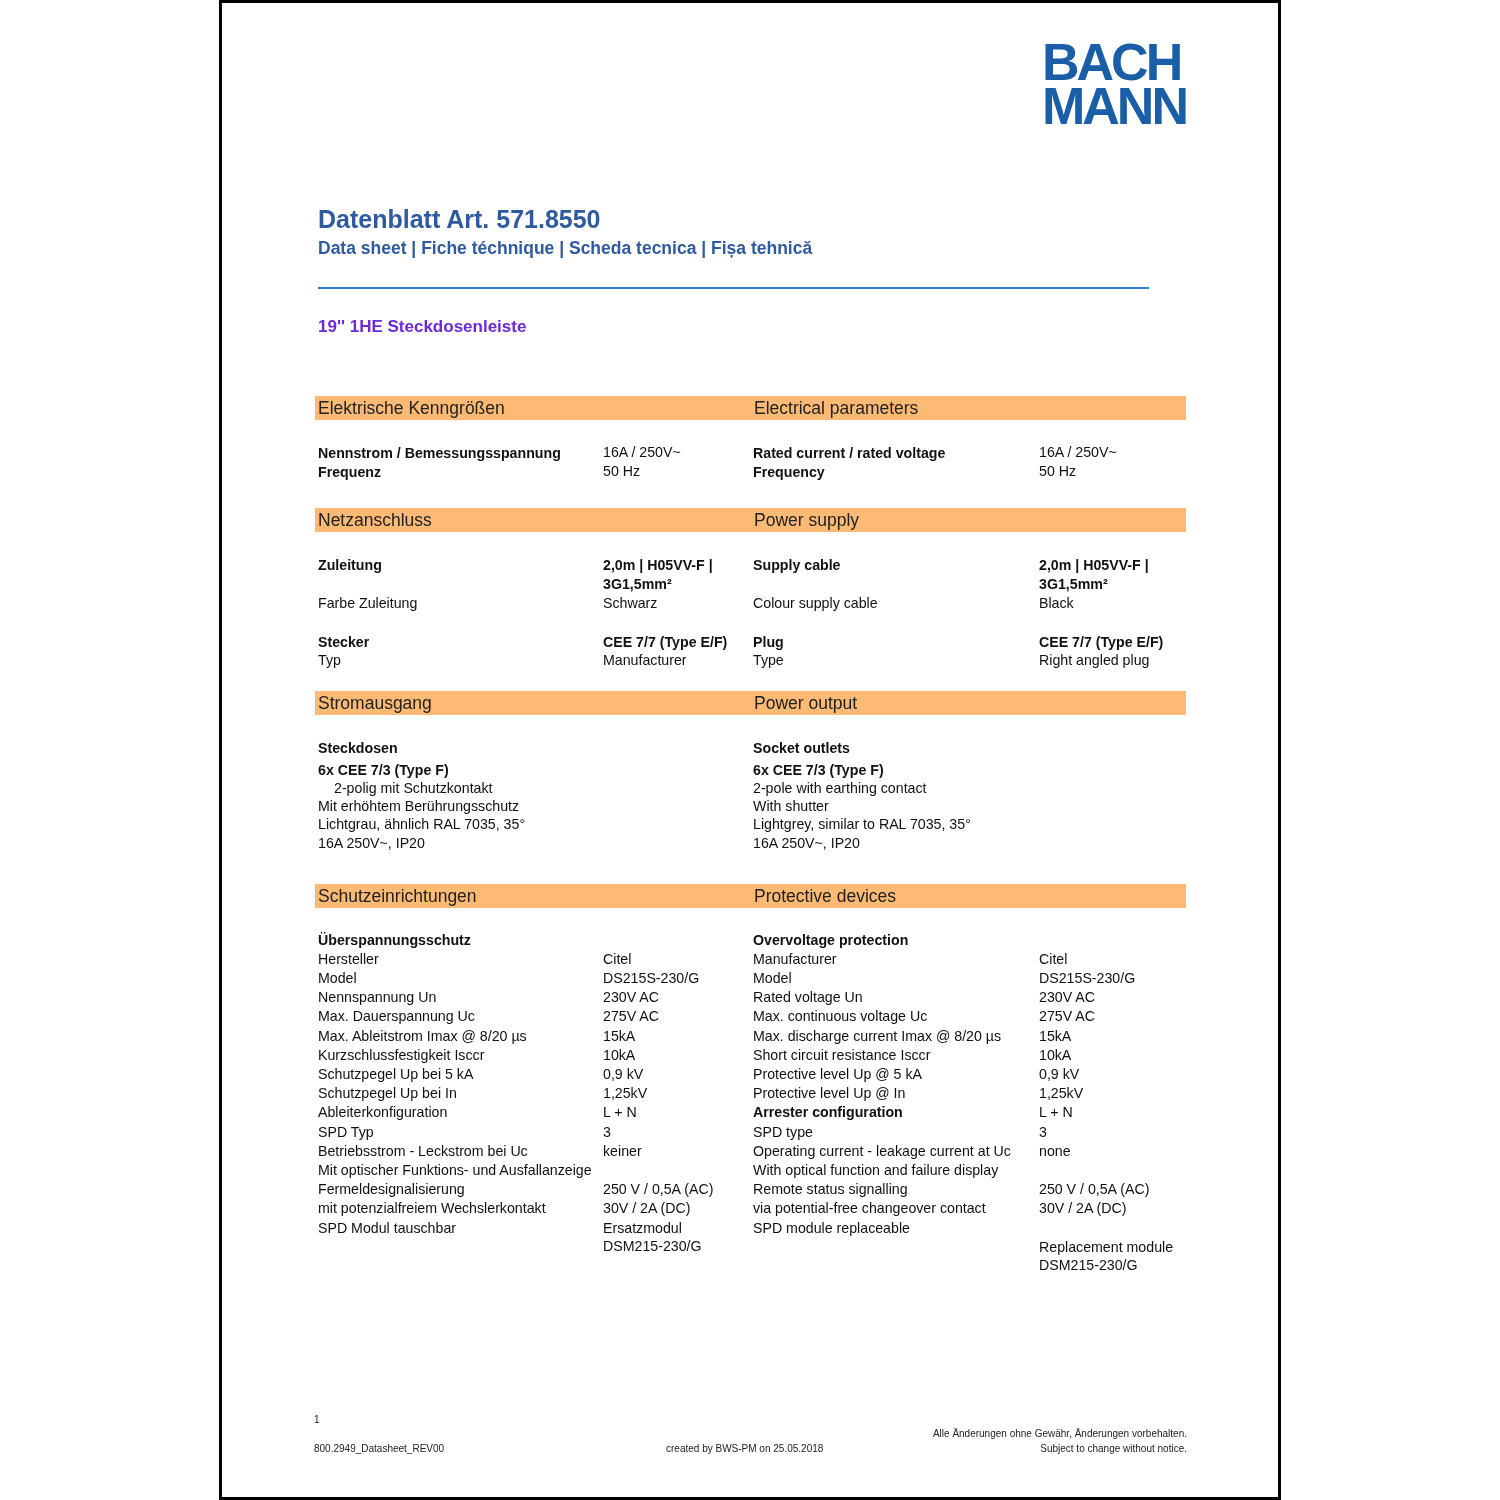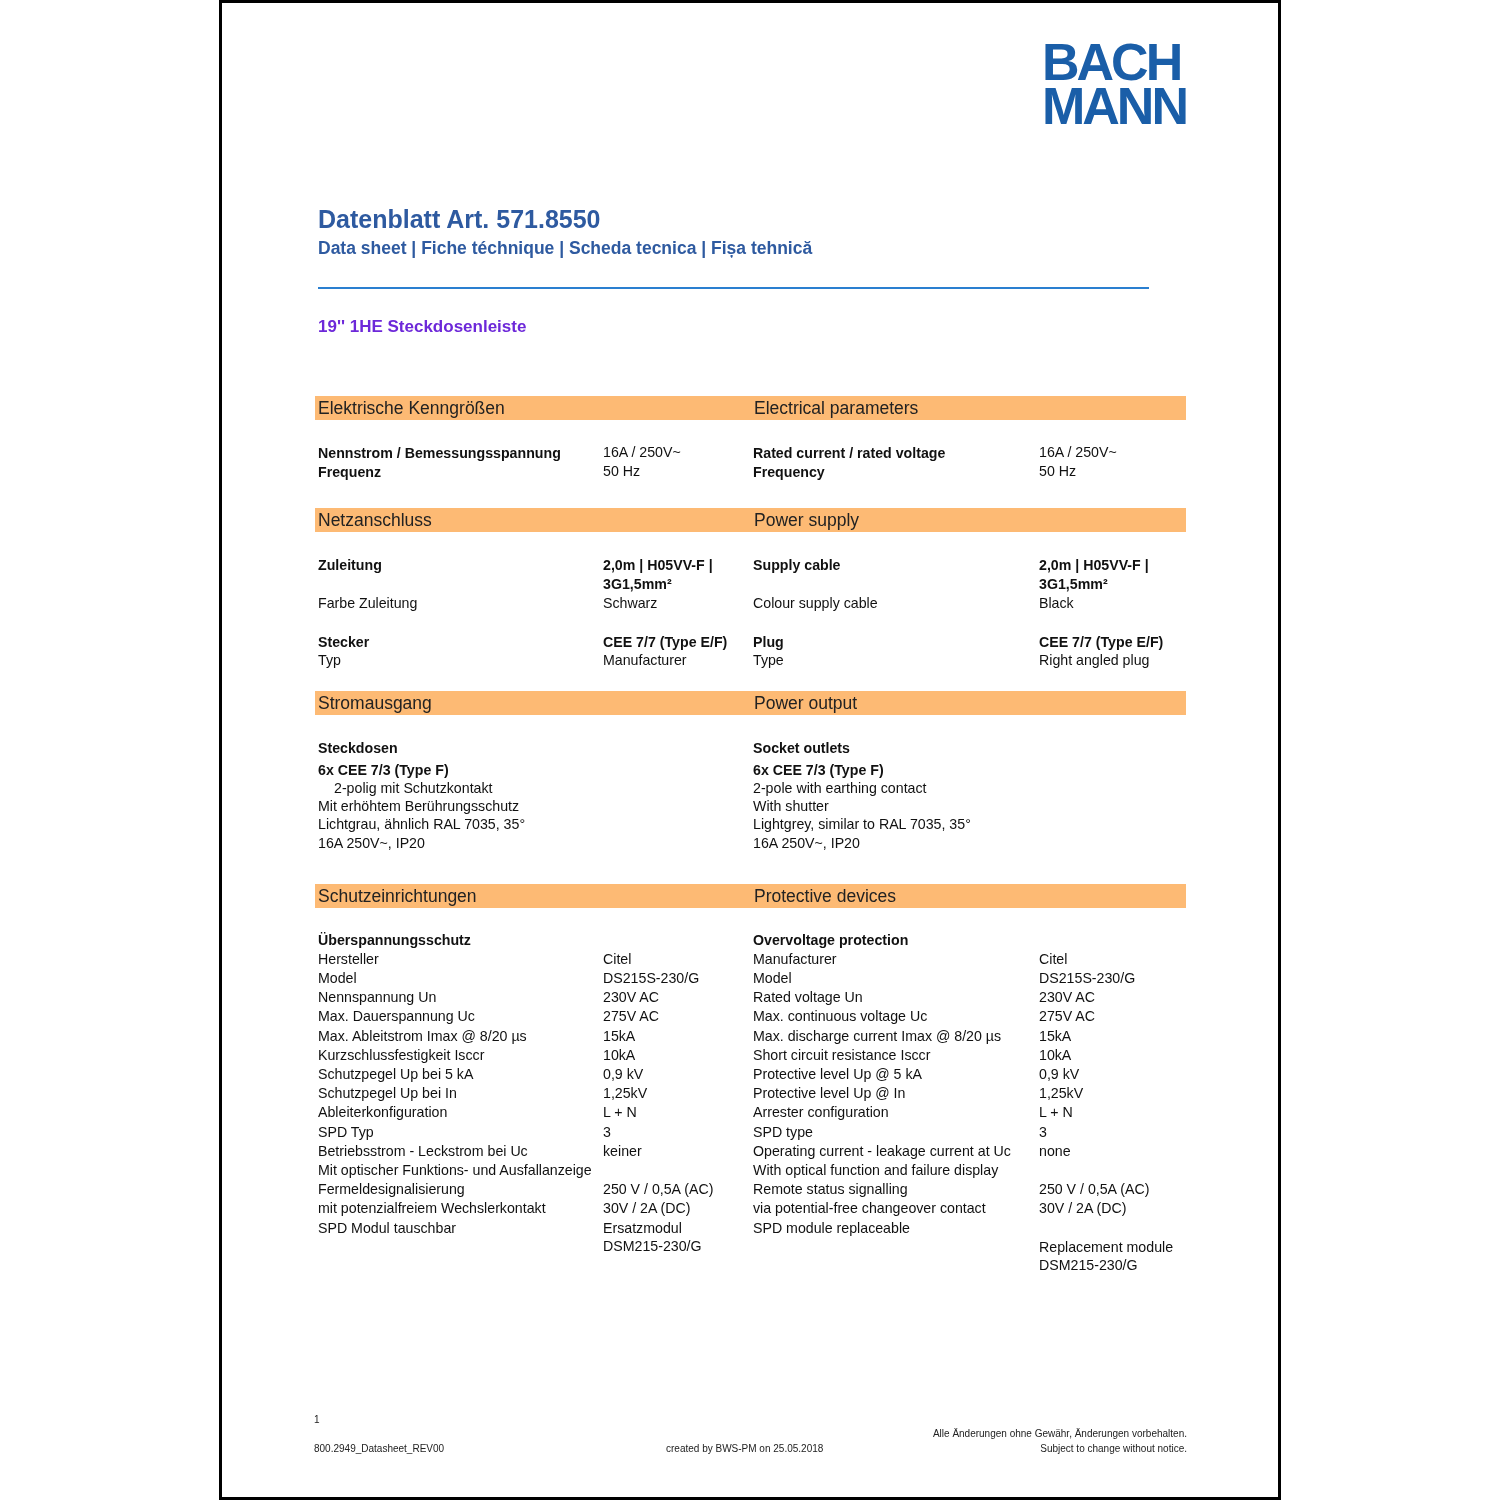--- a/index.html
+++ b/index.html
@@ -151,21 +151,21 @@
 <div class="t" style="left:753px;top:1007px;">Max. continuous voltage Uc</div>
 <div class="t" style="left:1039px;top:1007px;">275V AC</div>
 <div class="t" style="left:753px;top:1027px;">Max. discharge current Imax @ 8/20 µs</div>
 <div class="t" style="left:1039px;top:1027px;">15kA</div>
 <div class="t" style="left:753px;top:1046px;">Short circuit resistance Isccr</div>
 <div class="t" style="left:1039px;top:1046px;">10kA</div>
 <div class="t" style="left:753px;top:1065px;">Protective level Up @ 5 kA</div>
 <div class="t" style="left:1039px;top:1065px;">0,9 kV</div>
 <div class="t" style="left:753px;top:1084px;">Protective level Up @ In</div>
 <div class="t" style="left:1039px;top:1084px;">1,25kV</div>
-<div class="t" style="left:753px;top:1103px;">Arrester configuration</div>
+<div class="t" style="left:753px;top:1103px;font-weight:bold;">Arrester configuration</div>
 <div class="t" style="left:1039px;top:1103px;">L + N</div>
 <div class="t" style="left:753px;top:1123px;">SPD type</div>
 <div class="t" style="left:1039px;top:1123px;">3</div>
 <div class="t" style="left:753px;top:1142px;">Operating current - leakage current at Uc</div>
 <div class="t" style="left:1039px;top:1142px;">none</div>
 <div class="t" style="left:753px;top:1161px;">With optical function and failure display</div>
 <div class="t" style="left:753px;top:1180px;">Remote status signalling</div>
 <div class="t" style="left:1039px;top:1180px;">250 V / 0,5A (AC)</div>
 <div class="t" style="left:753px;top:1199px;">via potential-free changeover contact</div>
 <div class="t" style="left:1039px;top:1199px;">30V / 2A (DC)</div>

